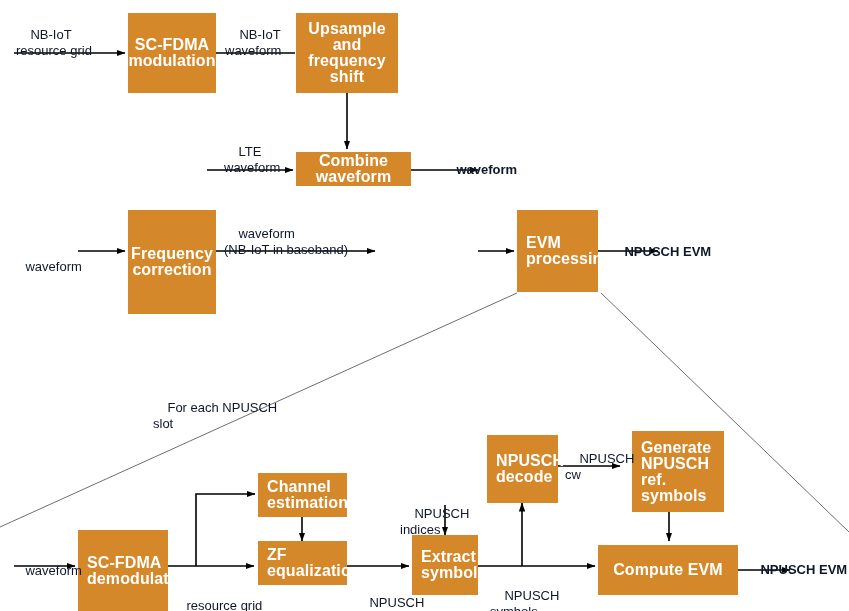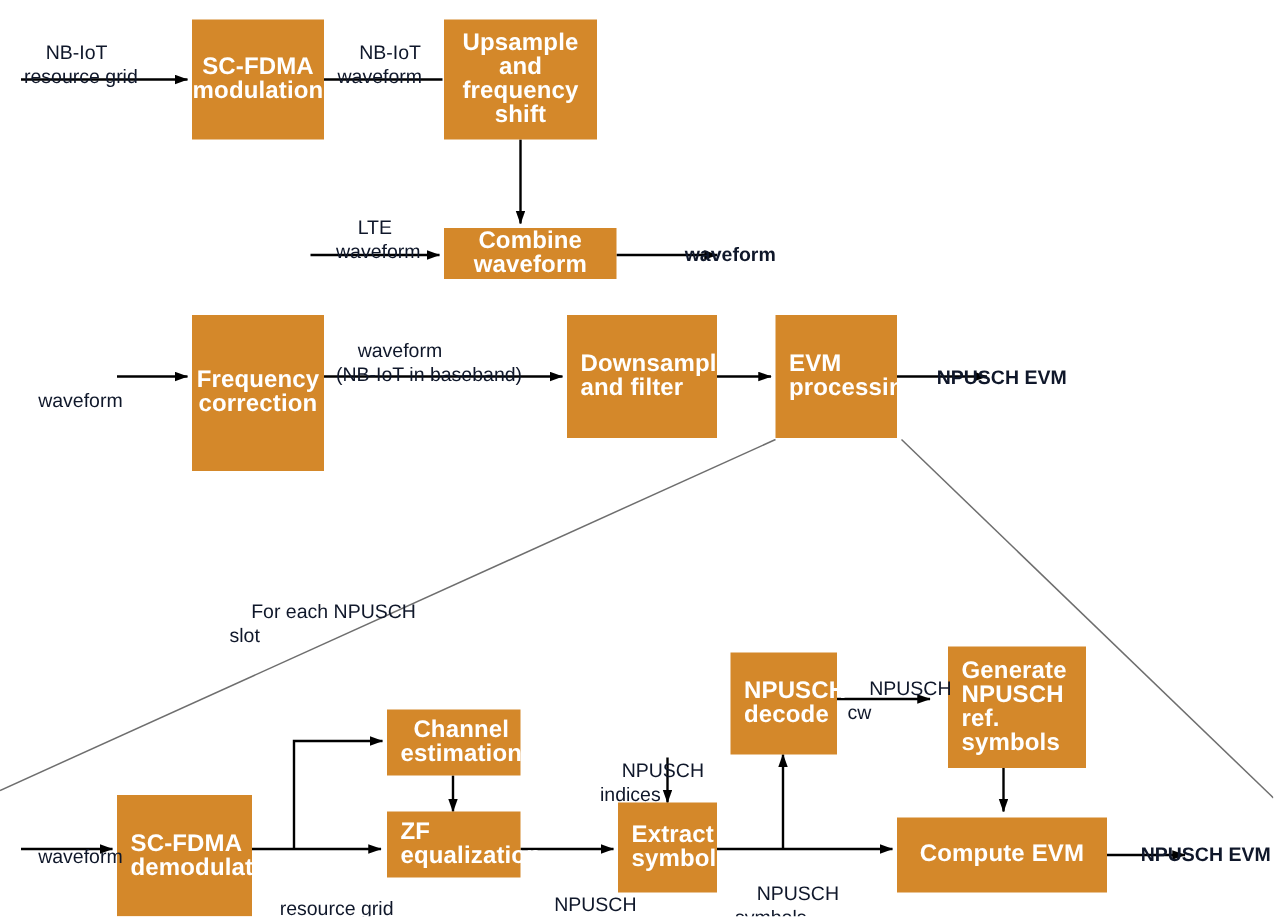--- a/index.html
+++ b/index.html
@@ -108,36 +108,32 @@
 
   <div class="blk center" style="left:296px; top:152px; width:115px; height:34px;">
     <span style="white-space:pre-line;">Combine waveform</span>
   </div>
 
   <div class="blk center" style="left:128px; top:210px; width:88px; height:104px;">
     <span style="white-space:pre-line;">Frequency
 correction</span>
   </div>
 
-  <div class="blk" style="left:378px; top:210px; width:100px; height:82px;">
-    <span style="white-space:pre-line;">Downsample
-and filter</span>
-  </div>
 
   <div class="blk" style="left:517px; top:210px; width:81px; height:82px;">
     <span style="white-space:pre-line;">EVM
 processing</span>
   </div>
 
   <div class="blk" style="left:78px; top:530px; width:90px; height:81px;">
     <span style="white-space:pre-line;">SC-FDMA
 demodulation</span>
   </div>
 
-  <div class="blk" style="left:258px; top:473px; width:89px; height:44px;text-align:center;">
+  <div class="blk" style="left:258px; top:473px; width:89px; height:44px;">
     <span style="white-space:pre-line;">Channel
 estimation</span>
   </div>
 
   <div class="blk" style="left:258px; top:541px; width:89px; height:44px;">
     <span style="white-space:pre-line;">ZF
 equalization</span>
   </div>
 
   <div class="blk" style="left:412px; top:535px; width:66px; height:60px;">

